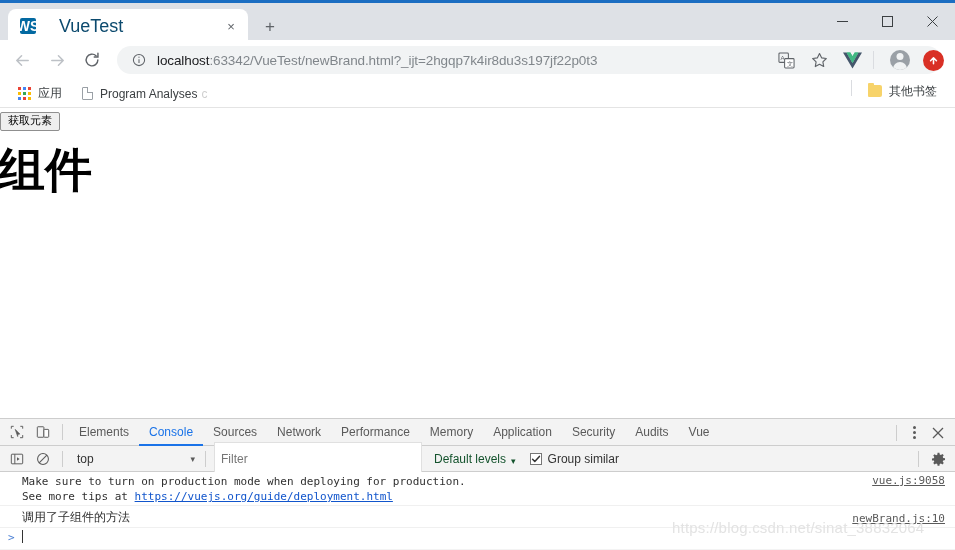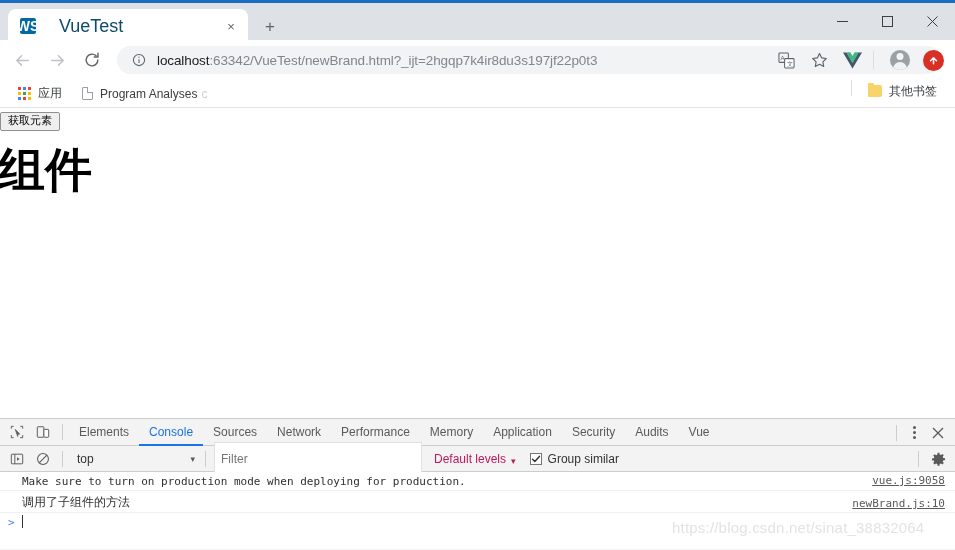--- a/index.html
+++ b/index.html
@@ -365,21 +365,21 @@
     padding: 0 6px;
     line-height: 17px;
     margin-left: 2px;
     font-family: "Liberation Sans", sans-serif;
   }
   .levels {
     display: flex;
     align-items: flex-end;
     margin-left: 12px;
     font-size: 12px;
-    color: #be185d;
+    color: #14532d;
   }
   .levels .caret { margin-left: 5px; font-size: 9px; }
   .groupsim {
     display: flex;
     align-items: center;
     margin-left: 14px;
     font-size: 12px;
     color: #333333;
   }
   .chk {
@@ -688,20 +688,21 @@
             <path d="M8 5.2A2.8 2.8 0 1 0 8 10.8 2.8 2.8 0 0 0 8 5.2zm0 1.5a1.3 1.3 0 1 1 0 2.6 1.3 1.3 0 0 1 0-2.6z"></path>
             <path d="M7 0.7h2l.3 1.9 1.3.55 1.6-1.1 1.4 1.4-1.1 1.6.55 1.3 1.9.3v2l-1.9.3-.55 1.3 1.1 1.6-1.4 1.4-1.6-1.1-1.3.55-.3 1.9H7l-.3-1.9-1.3-.55-1.6 1.1-1.4-1.4 1.1-1.6-.55-1.3L1.05 9v-2l1.9-.3.55-1.3-1.1-1.6 1.4-1.4 1.6 1.1 1.3-.55z"></path>
           </svg>
         </div>
       </div>
     </div>
 
     <div class="console">
       <div class="msg msg-group">
         <div>Make sure to turn on production mode when deploying for production.</div>
+        <div><span>See more tips at </span><a class="link" href="#">https://vuejs.org/guide/deployment.html</a></div>
         <span class="src">vue.js:9058</span>
       </div>
 
       <div class="msg msg-cn">
         <span>调用了子组件的方法</span>
         <span class="src">newBrand.js:10</span>
       </div>
 
       <div class="prompt">
         <span class="prompt-caret">&gt;</span>

